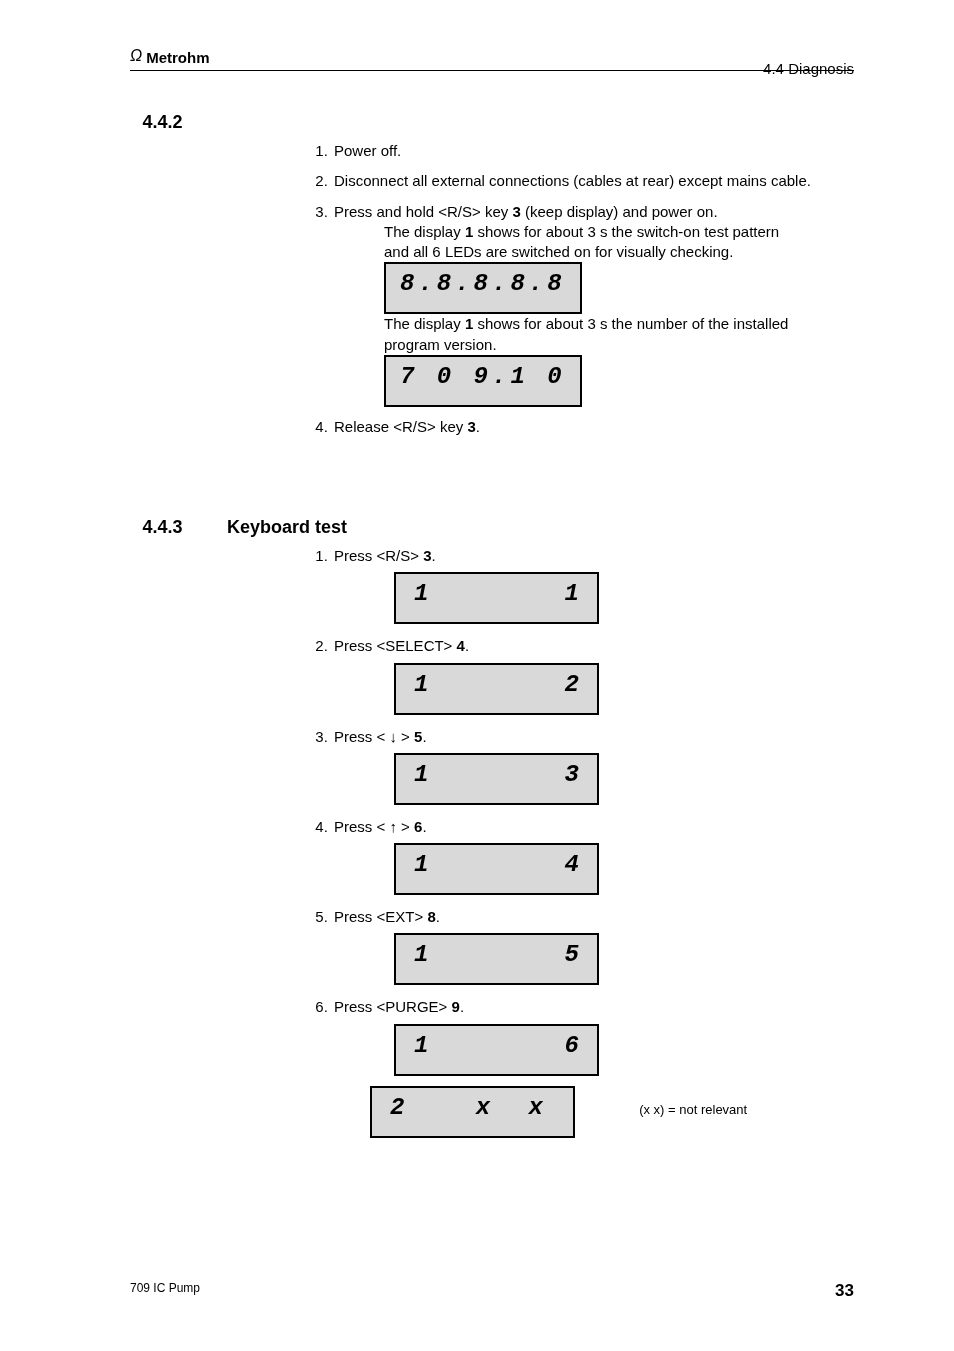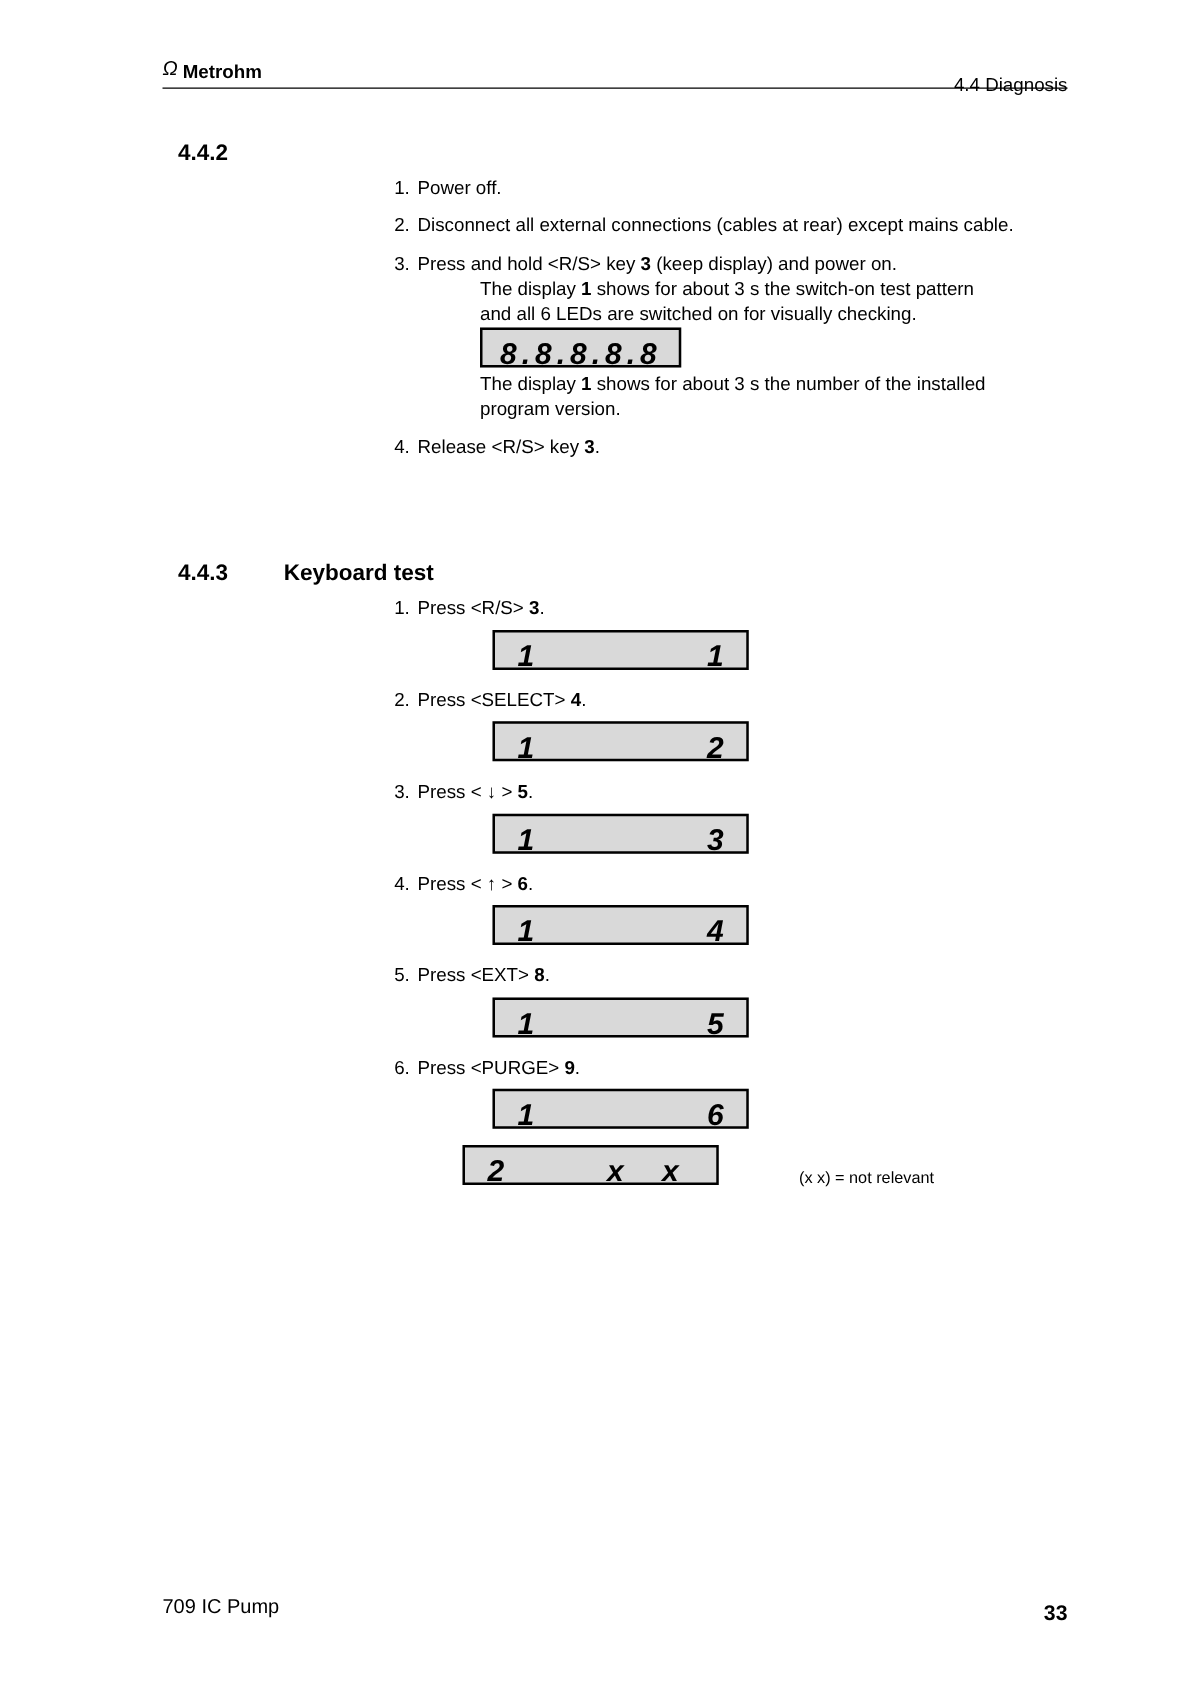--- a/index.html
+++ b/index.html
@@ -49,21 +49,21 @@
     position: absolute;
     top: 60px;
     right: 100px;
     font-family: "Helvetica Neue", Helvetica, Arial, sans-serif;
     font-size: 15px;
   }
   .ftr-left {
     position: absolute;
     bottom: 56px;
     left: 130px;
-    font-size: 16px;
+    font-size: 12px;
   }
   .ftr-right {
     position: absolute;
     bottom: 50px;
     right: 100px;
     font-size: 17px;
     font-weight: 900;
   }
   .section-row {
     display: flex;
@@ -91,26 +91,26 @@
   }
   .indent {
     margin-left: 50px;
     margin-top: 0;
     max-width: 420px;
   }
   .display-box {
     display: inline-block;
     border: 2.5px solid #000;
     background: #d9d9d9;
-    font-family: Liberation Sans, sans-serif;
+    font-family: Liberation Mono, monospace;
     font-weight: 900;
     font-style: italic;
     font-size: 24px;
     letter-spacing: 4px;
-    height: 32px;
+    height: 52px;
     line-height: 40px;
     padding: 0 14px;
     text-align: center;
     white-space: pre;
     box-sizing: border-box;
   }
   .display-wide {
     width: 205px;
     padding: 0 18px;
     letter-spacing: 0;
@@ -154,20 +154,23 @@
         <span>Press and hold &lt;R/S&gt; key </span><span class="key-bold">3</span><span> (keep display) and power on.</span>
         <div class="indent">
           <span>The display </span><span class="key-bold">1</span><span> shows for about 3 s the switch-on test pattern and all 6 LEDs are switched on for visually checking.</span>
         </div>
         <div class="indent">
           <span class="display-box">8.8.8.8.8</span>
         </div>
         <div class="indent">
           <span>The display </span><span class="key-bold">1</span><span> shows for about 3 s the number of the installed program version.</span>
         </div>
+        <div class="indent">
+          <span class="display-box">7 0 9.1 0</span>
+        </div>
       </li>
       <li>
         <span>Release &lt;R/S&gt; key </span><span class="key-bold">3</span><span>.</span>
       </li>
     </ol>
   </div>
 
   <div style="height:70px"></div>
 
   <div class="section-row">

